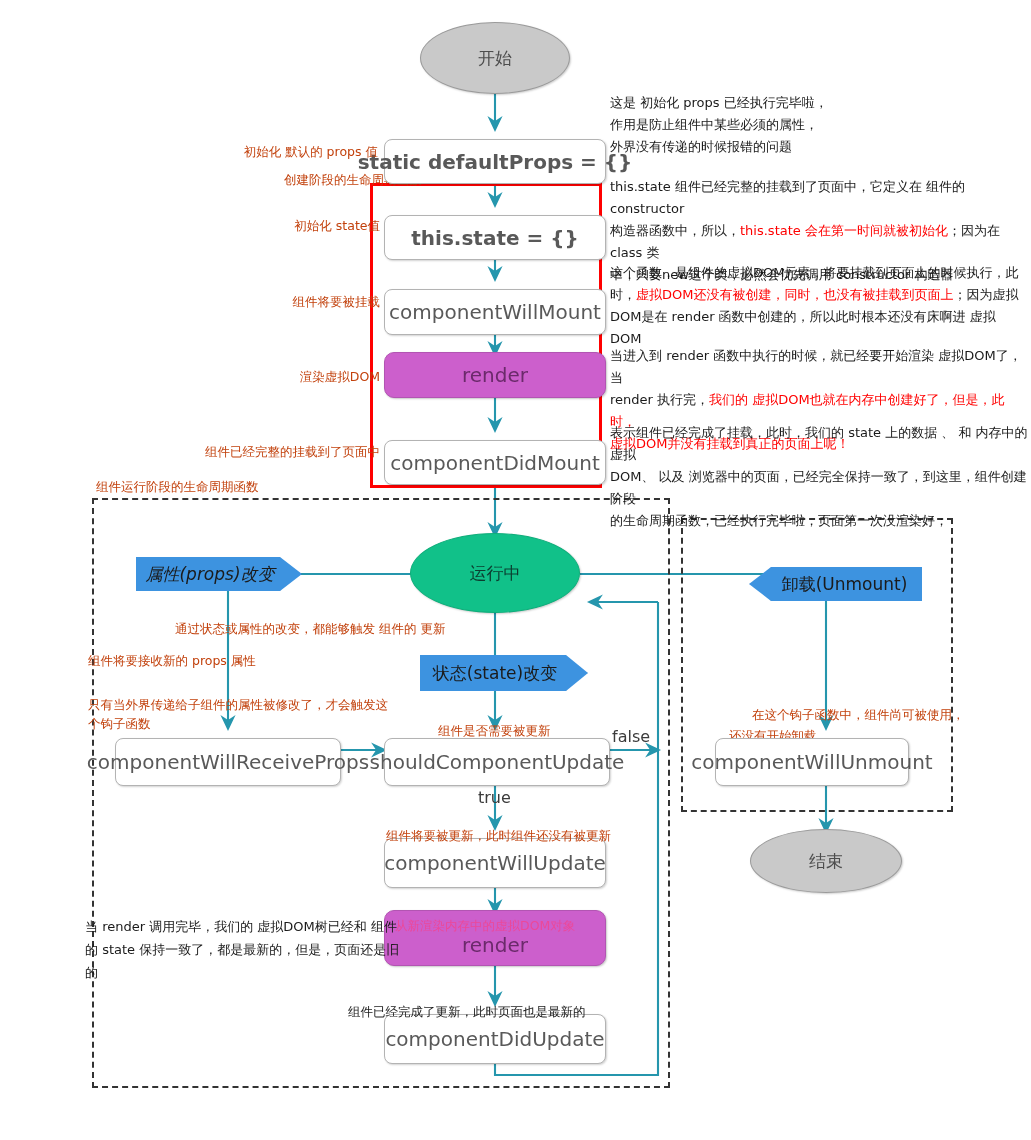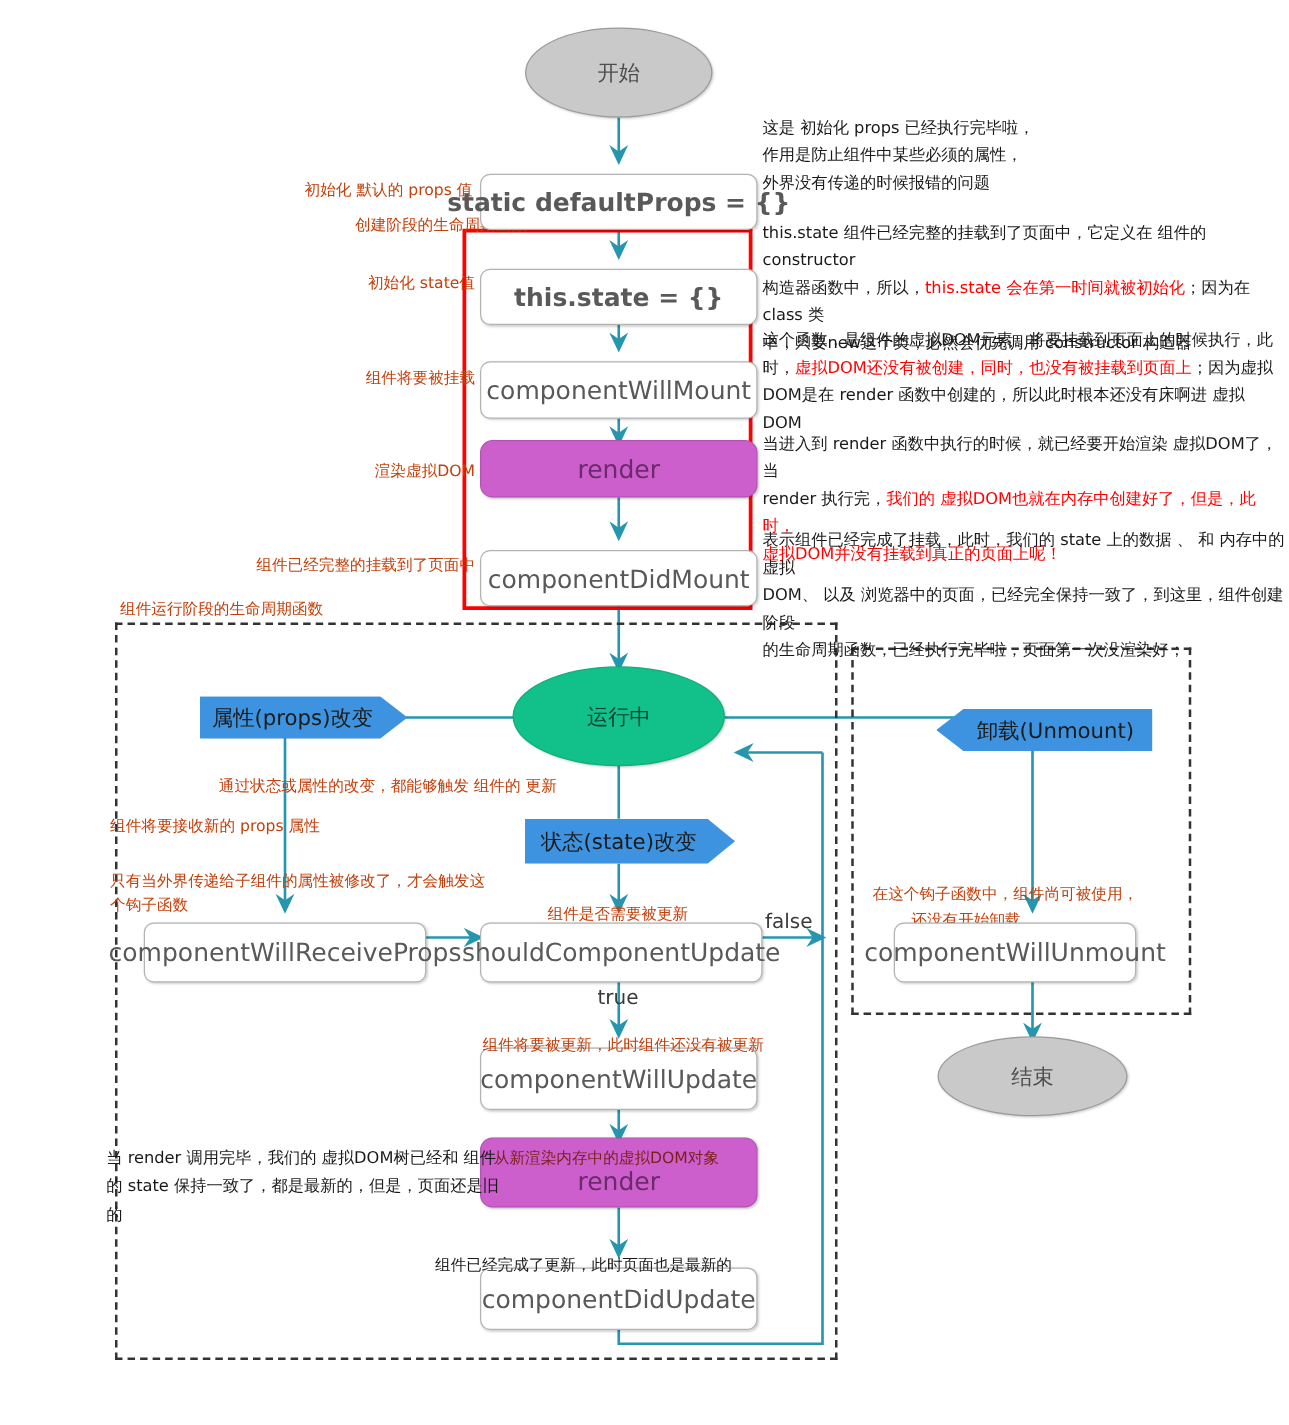--- a/index.html
+++ b/index.html
@@ -144,21 +144,21 @@
 
   <div class="node rbox" style="left:384px;top:428px;width:222px;height:45px;">
     <span class="lbl">componentDidMount</span>
   </div>
   <div class="ann r" style="left:90px;top:443px;width:290px;">组件已经完整的挂载到了页面中</div>
 
   <div class="node ellipse green" style="left:410px;top:533px;width:170px;height:80px;">
     <span class="lbl">运行中</span>
   </div>
 
-  <div class="banner right" style="left:160px;top:557px;width:148px;height:34px;">
+  <div class="banner right" style="left:136px;top:557px;width:148px;height:34px;font-style:italic;">
     <span>属性(props)改变</span>
   </div>
   <div class="banner right" style="left:420px;top:655px;width:150px;height:36px;">
     <span>状态(state)改变</span>
   </div>
   <div class="banner left" style="left:749px;top:557px;width:155px;height:34px;margin-top:10px;">
     <span>卸载(Unmount)</span>
   </div>
 
   <div class="ann" style="left:175px;top:620px;">通过状态或属性的改变，都能够触发 组件的 更新</div>
@@ -180,28 +180,28 @@
   <div class="edgelbl" style="left:478px;top:788px;">true</div>
 
   <div class="node rbox" style="left:384px;top:826px;width:222px;height:50px;">
     <span class="lbl">componentWillUpdate</span>
   </div>
   <div class="ann" style="left:386px;top:827px;">组件将要被更新，此时组件还没有被更新</div>
 
   <div class="node renderbox" style="left:384px;top:910px;width:222px;height:56px;">
     <span class="lbl" style="margin-top:14px;">render</span>
   </div>
-  <div class="ann" style="left:395px;top:917px;color:#7f1d1d;">从新渲染内存中的虚拟DOM对象</div>
+  <div class="ann" style="left:395px;top:917px;color:#ec4899;">从新渲染内存中的虚拟DOM对象</div>
 
   <div class="node rbox" style="left:384px;top:1002px;width:222px;height:50px;">
     <span class="lbl">componentDidUpdate</span>
   </div>
   <div class="ann" style="left:348px;top:1003px;color:#1a1a1a;">组件已经完成了更新，此时页面也是最新的</div>
 
-  <div class="ann" style="left:698px;top:706px;">在这个钩子函数中，组件尚可被使用，</div>
+  <div class="ann" style="left:752px;top:706px;">在这个钩子函数中，组件尚可被使用，</div>
   <div class="ann" style="left:729px;top:727px;">还没有开始卸载</div>
 
   <div class="node rbox" style="left:715px;top:726px;width:194px;height:48px;">
     <span class="lbl">componentWillUnmount</span>
   </div>
 
   <div class="node ellipse" style="left:750px;top:829px;width:152px;height:64px;">
     <span class="lbl">结束</span>
   </div>
 

